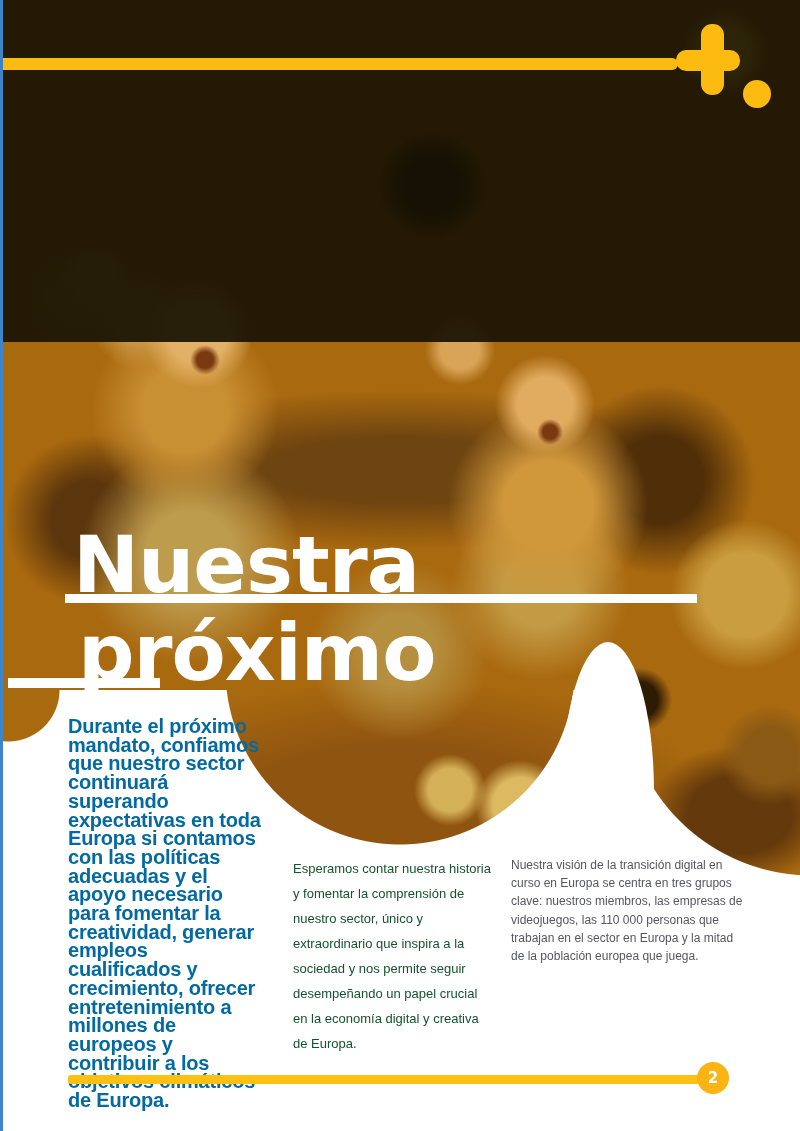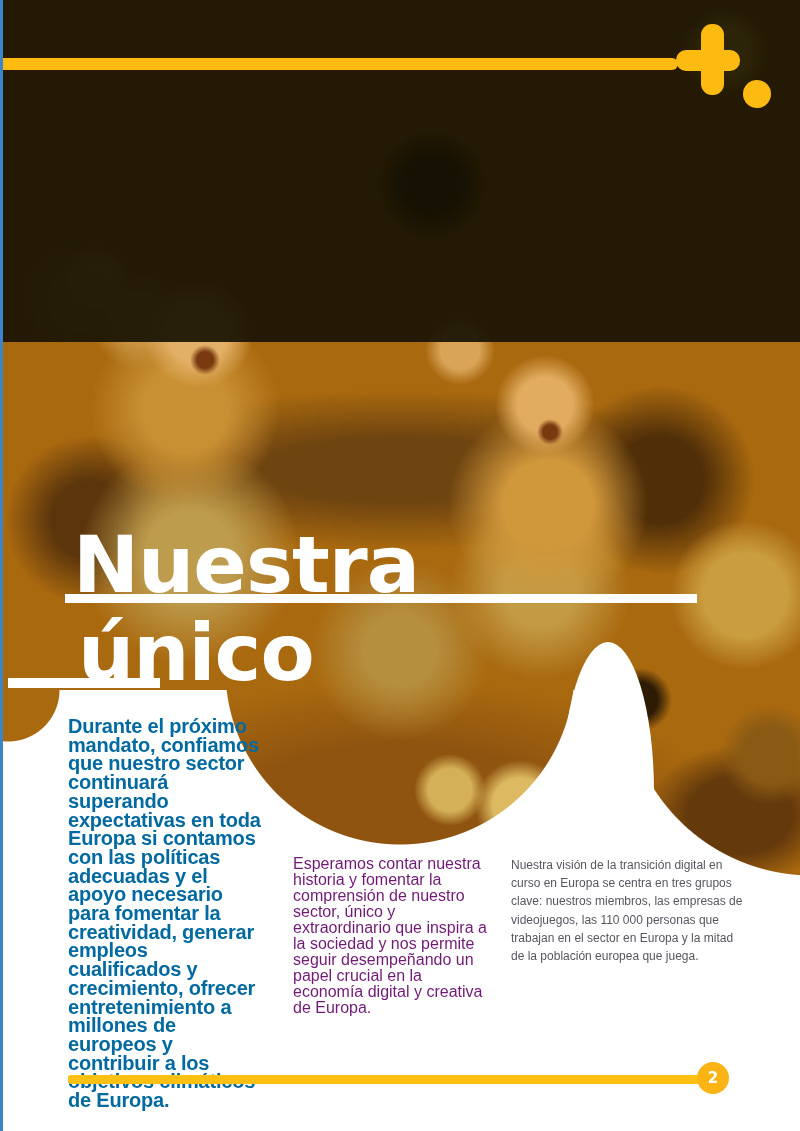--- a/index.html
+++ b/index.html
@@ -119,22 +119,22 @@
 
   
   .col { position:absolute; z-index:30; }
   .col-left {
     left:68px; top:717px; width:193px;
     font-weight:bold; font-size:20px; line-height:18.7px;
     color:#0369a1; letter-spacing:-0.2px;
   }
   .col-mid {
     left:293px; top:856px; width:200px;
-    font-weight:400; font-size:16px; line-height:16px;
-    color:#701a75;
+    font-weight:400; font-size:13px; line-height:25px;
+    color:#14532d;
   }
   .col-right {
     left:511px; top:856px; width:238px;
     font-weight:400; font-size:12px; line-height:18.2px;
     color:#565660;
   }
 
   
   .footer-bar {
     position:absolute; left:68px; top:1075px; width:632px; height:9px;
@@ -156,21 +156,21 @@
   <div class="hero">
     <div class="photo"></div>
     <div class="dark-zone"></div>
     <div class="white-wedge"></div>
 
     <div class="top-line"></div>
     <div class="plus-v"></div>
     <div class="plus-h"></div>
     <div class="deco-dot"></div>
 
-    <h1 class="hero-title"><span class="line1">Nuestra</span><span class="line2">único</span></h1>
+    <h1 class="hero-title"><span class="line1">Nuestra</span><span class="line2">próximo</span></h1>
     <div class="title-underline-1"></div>
     <div class="title-underline-2"></div>
   </div>
 
   <p class="col col-left">Durante el próximo mandato, confiamos que nuestro sector continuará superando expectativas en toda Europa si contamos con las políticas adecuadas y el apoyo necesario para fomentar la creatividad, generar empleos cualificados y crecimiento, ofrecer entretenimiento a millones de europeos y contribuir a los objetivos climáticos de Europa.</p>
 
   <p class="col col-mid">Esperamos contar nuestra historia y fomentar la comprensión de nuestro sector, único y extraordinario que inspira a la sociedad y nos permite seguir desempeñando un papel crucial en la economía digital y creativa de Europa.</p>
 
   <p class="col col-right">Nuestra visión de la transición digital en curso en Europa se centra en tres grupos clave: nuestros miembros, las empresas de videojuegos, las 110 000 personas que trabajan en el sector en Europa y la mitad de la población europea que juega.</p>
 

